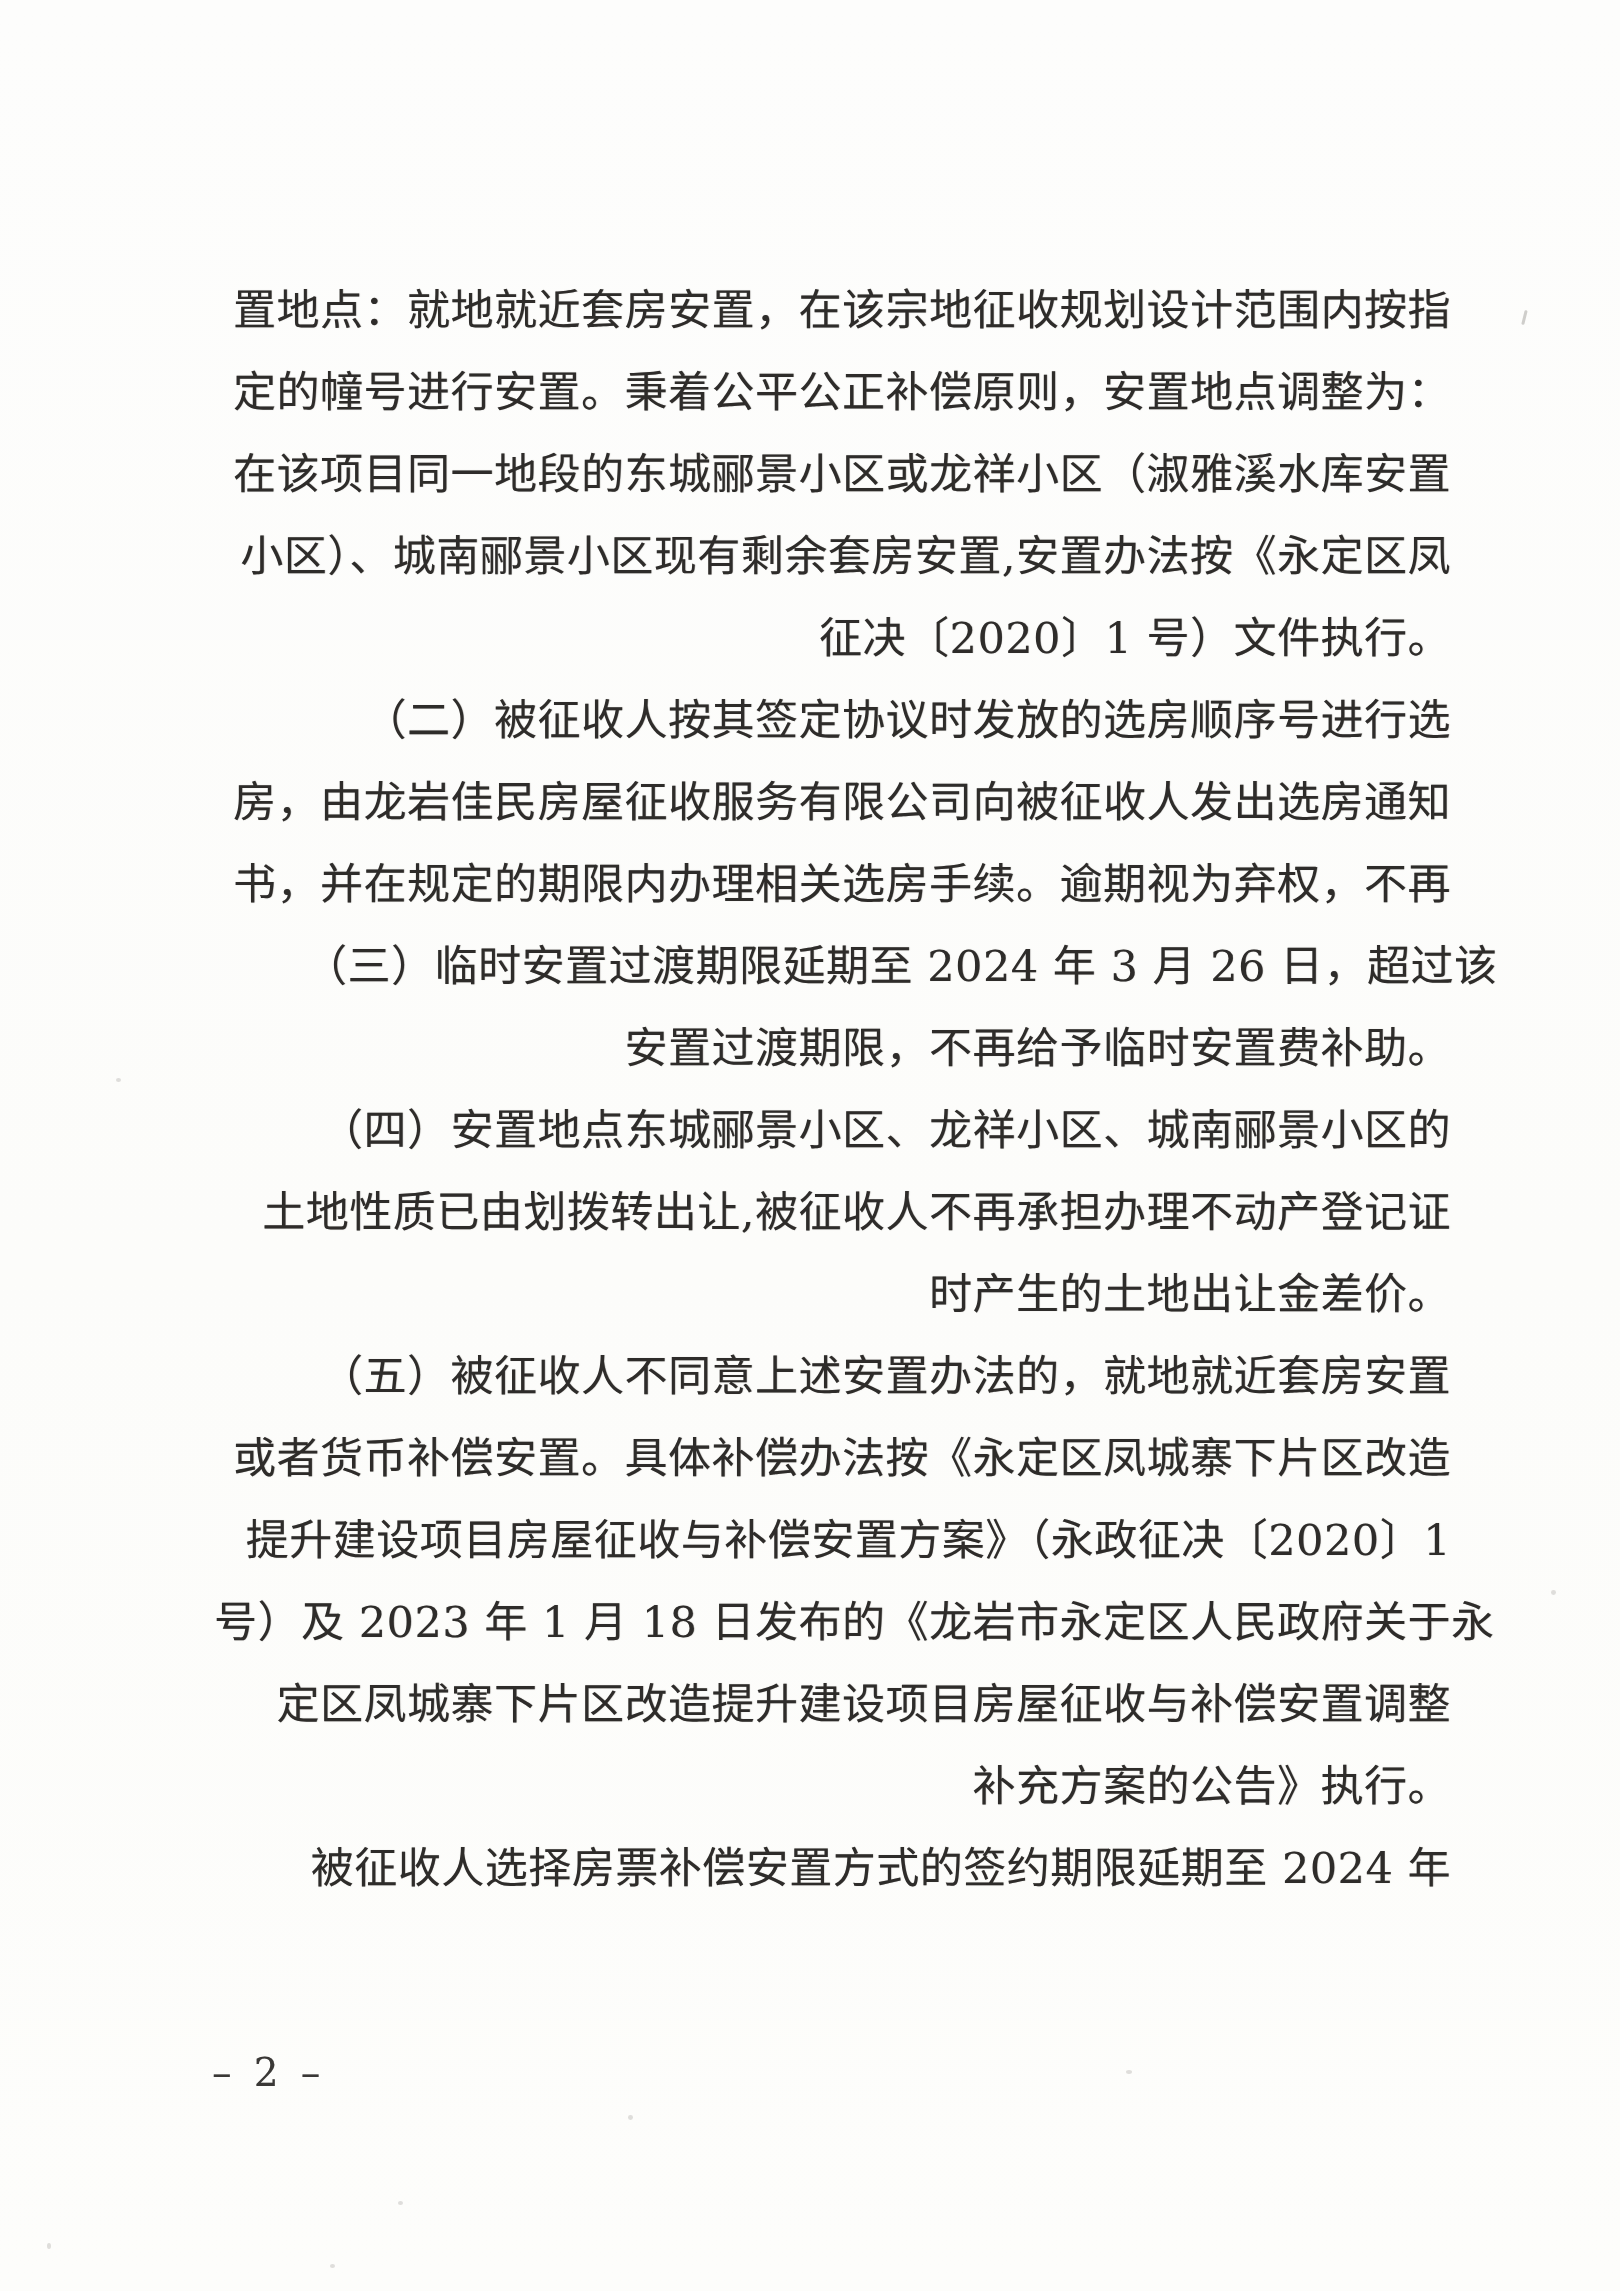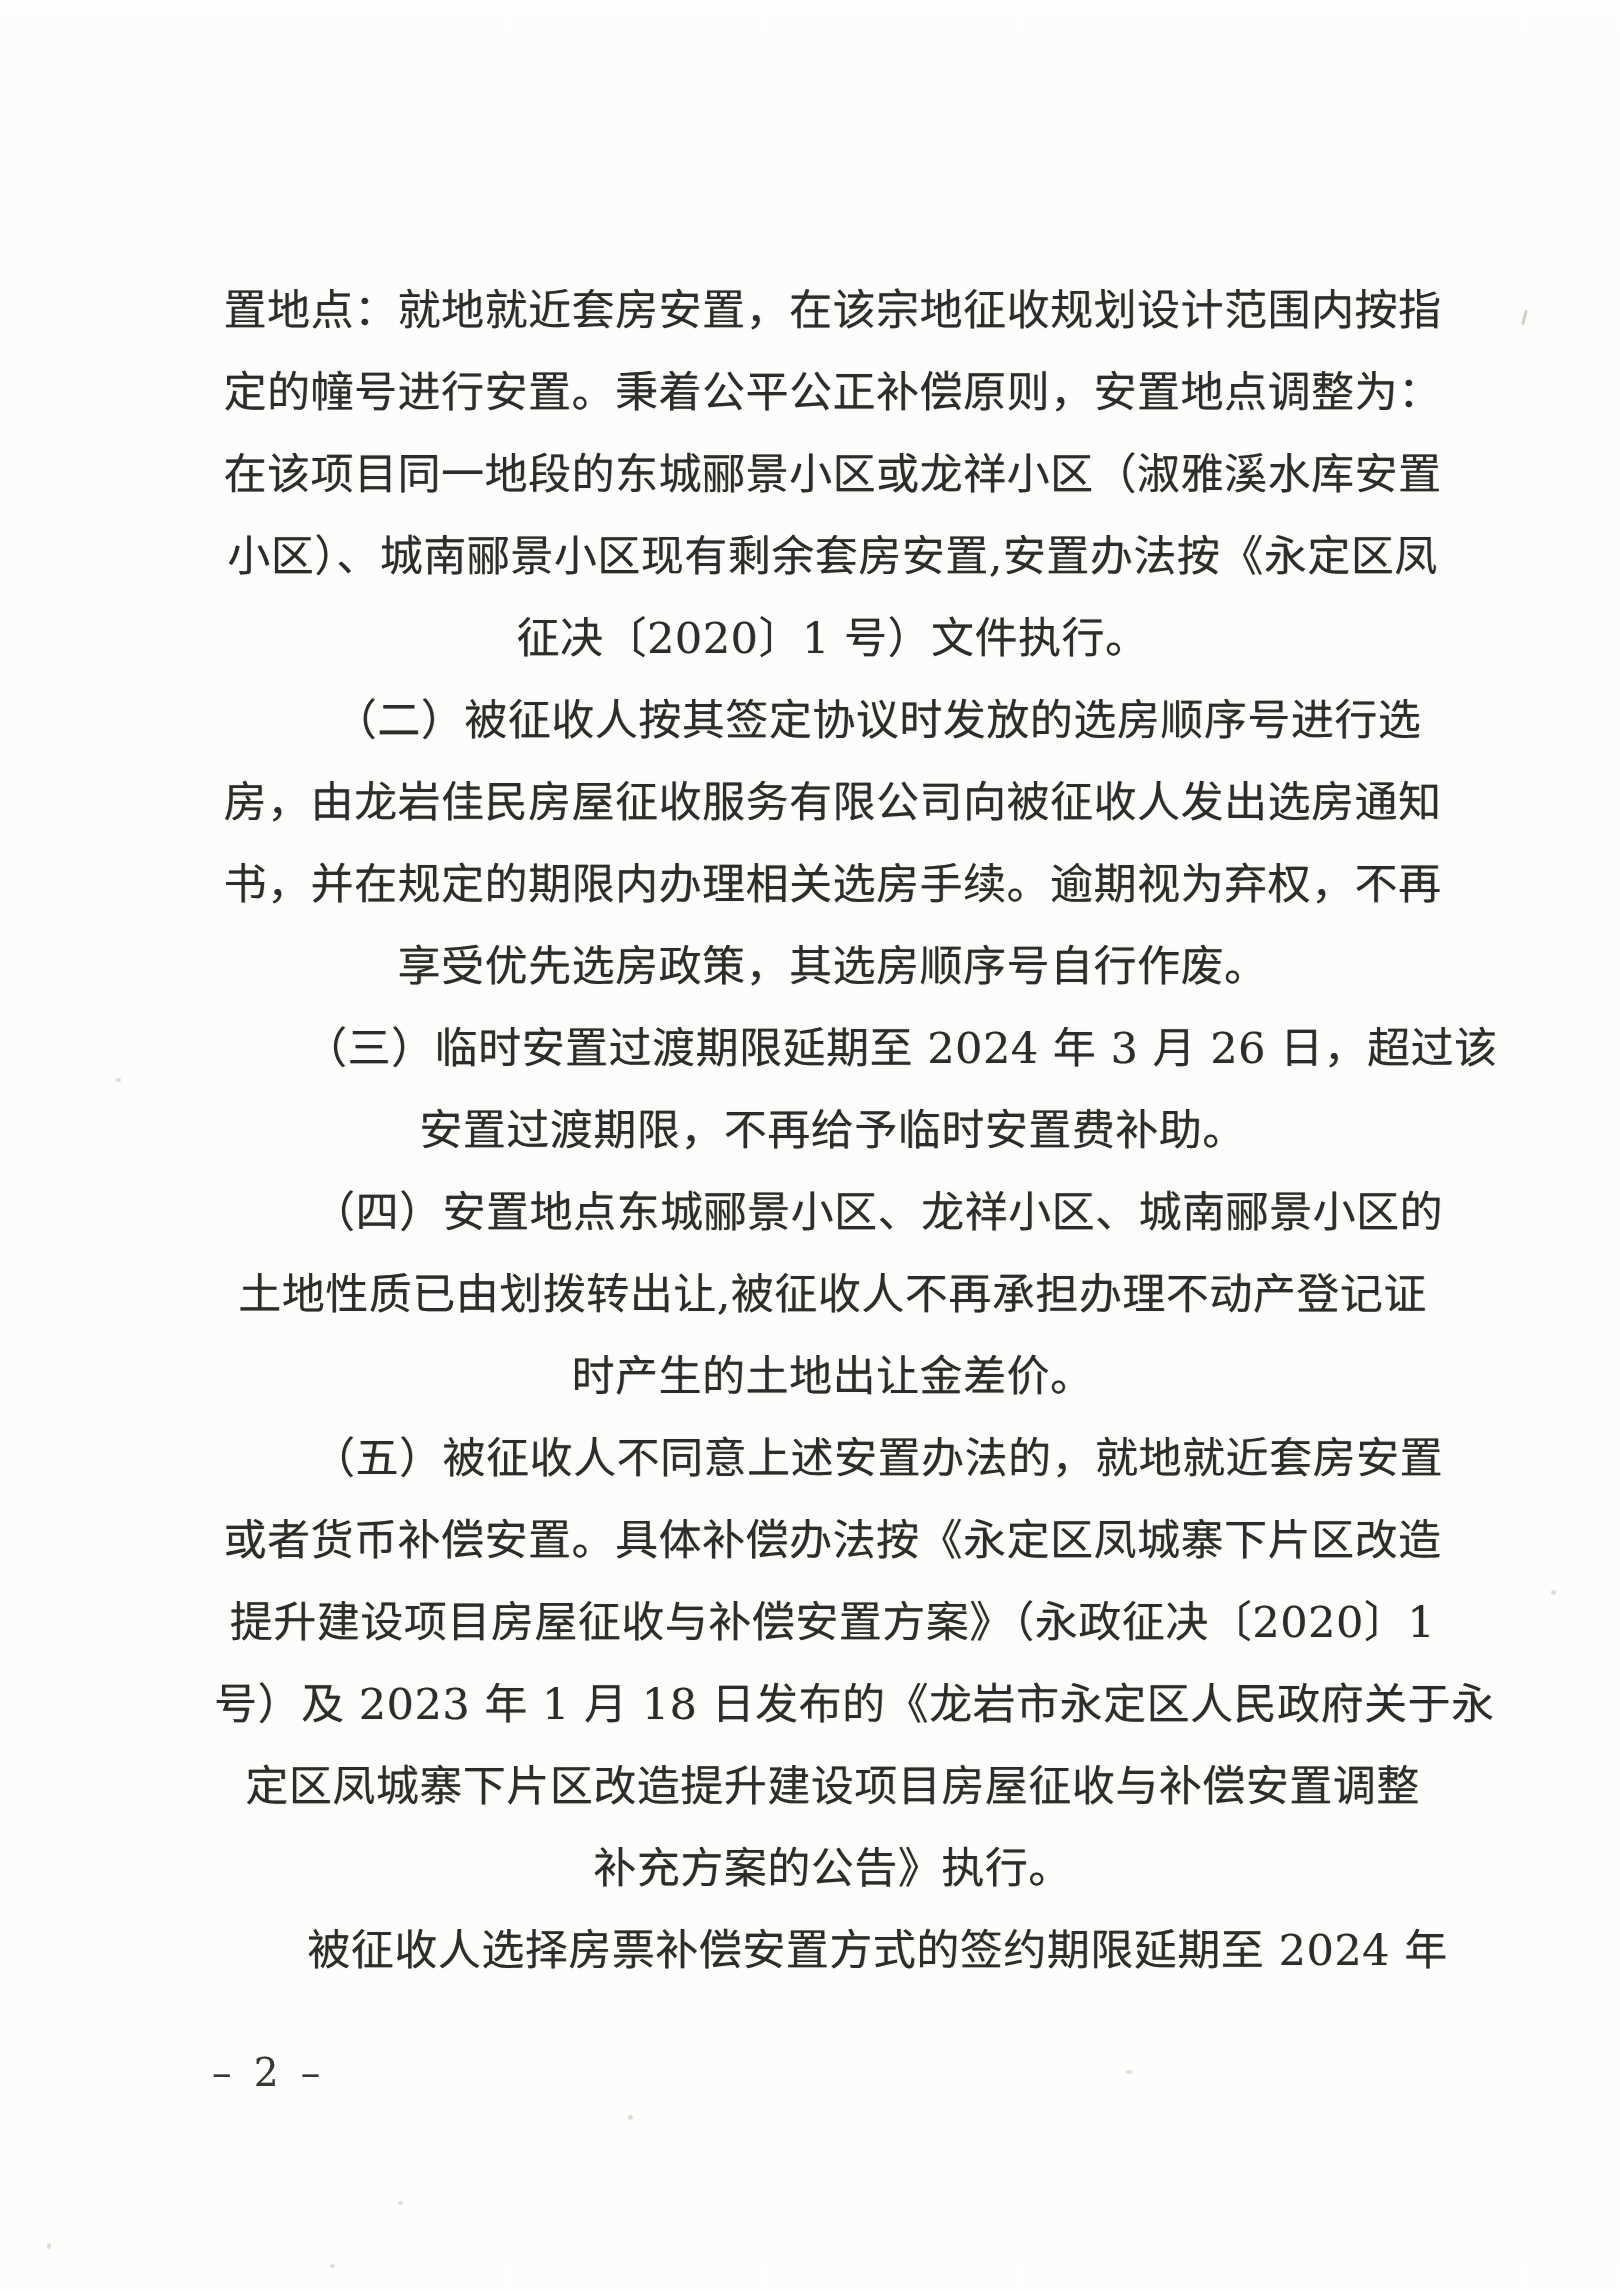--- a/index.html
+++ b/index.html
@@ -24,21 +24,21 @@
     width: 1237px;
     font-size: 43px;
     line-height: 82px;
     letter-spacing: 0.5px;
     text-shadow: 0.4px 0.4px 0.7px rgba(80, 76, 72, 0.5);
   }
   .line {
     margin: 0;
     padding: 0;
     white-space: nowrap;
-    text-align: center;
+    text-align: right;
   }
   .line.indent {
     padding-left: 90px;
   }
   .footer {
     position: absolute;
     left: 212px;
     top: 2050px;
     font-size: 39px;
     letter-spacing: 4.9px;
@@ -68,21 +68,20 @@
 
   <div class="body-text">
     <p class="line">置地点：就地就近套房安置，在该宗地征收规划设计范围内按指</p>
     <p class="line">定的幢号进行安置。秉着公平公正补偿原则，安置地点调整为：</p>
     <p class="line">在该项目同一地段的东城郦景小区或龙祥小区（淑雅溪水库安置</p>
     <p class="line">小区）、城南郦景小区现有剩余套房安置,安置办法按《永定区凤</p>
     <p class="line short">征决〔2020〕1 号）文件执行。</p>
     <p class="line indent">（二）被征收人按其签定协议时发放的选房顺序号进行选</p>
     <p class="line">房，由龙岩佳民房屋征收服务有限公司向被征收人发出选房通知</p>
     <p class="line">书，并在规定的期限内办理相关选房手续。逾期视为弃权，不再</p>
-    <p class="line short">享受优先选房政策，其选房顺序号自行作废。</p>
     <p class="line indent">（三）临时安置过渡期限延期至 2024 年 3 月 26 日，超过该</p>
     <p class="line short">安置过渡期限，不再给予临时安置费补助。</p>
     <p class="line indent">（四）安置地点东城郦景小区、龙祥小区、城南郦景小区的</p>
     <p class="line">土地性质已由划拨转出让,被征收人不再承担办理不动产登记证</p>
     <p class="line short">时产生的土地出让金差价。</p>
     <p class="line indent">（五）被征收人不同意上述安置办法的，就地就近套房安置</p>
     <p class="line">或者货币补偿安置。具体补偿办法按《永定区凤城寨下片区改造</p>
     <p class="line">提升建设项目房屋征收与补偿安置方案》（永政征决〔2020〕1</p>
     <p class="line">号）及 2023 年 1 月 18 日发布的《龙岩市永定区人民政府关于永</p>
     <p class="line">定区凤城寨下片区改造提升建设项目房屋征收与补偿安置调整</p>

